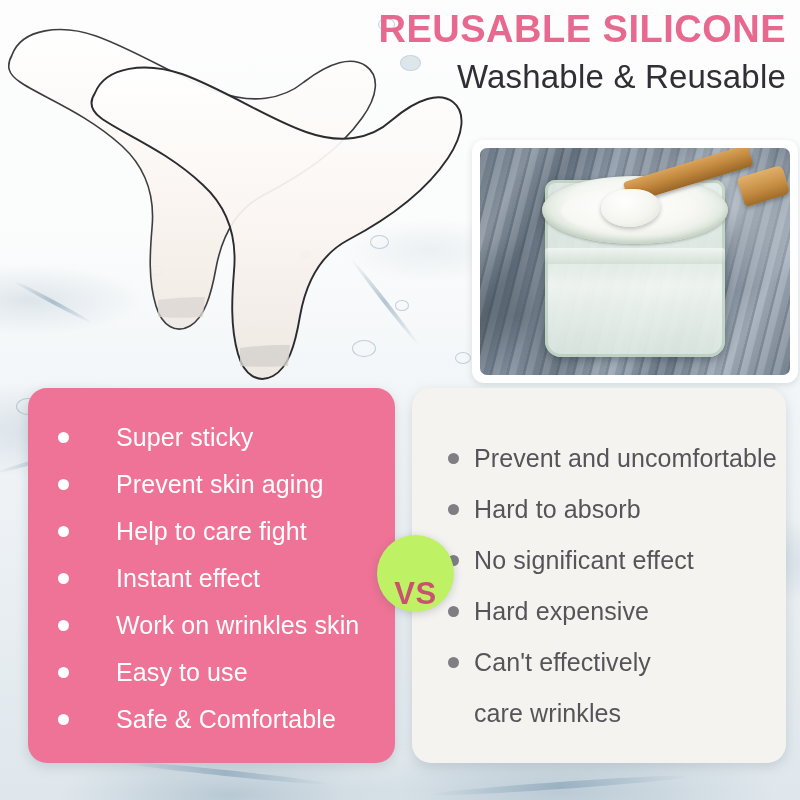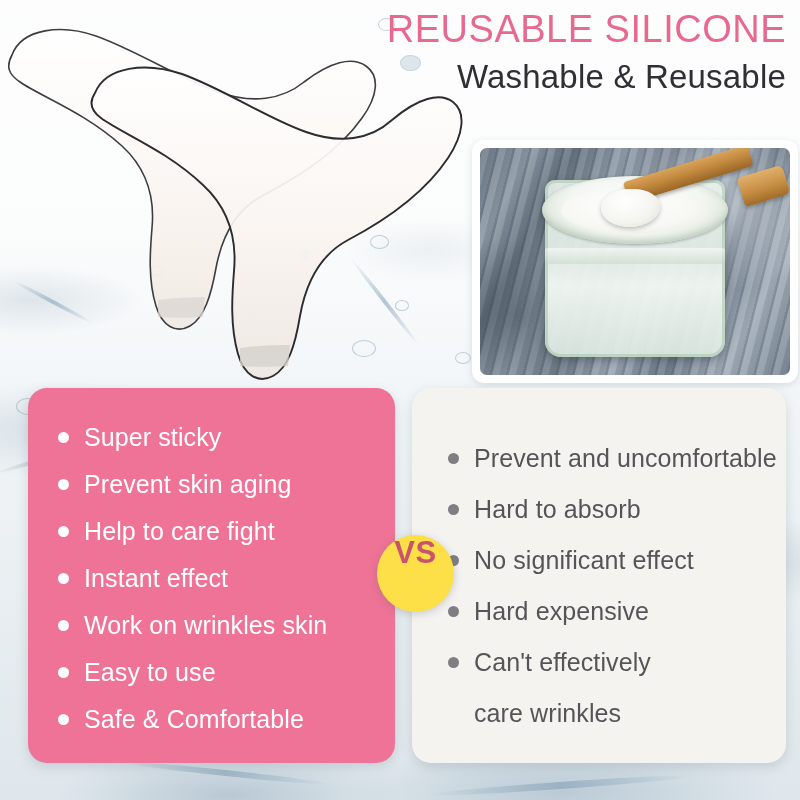--- a/index.html
+++ b/index.html
@@ -62,21 +62,21 @@
 
   
   .headline {
     position: absolute;
     right: 14px;
     top: 6px;
     width: 430px;
     text-align: right;
   }
   .title-line {
-    font-weight: normal;
+    font-weight: bold;
     font-size: 38px;
     line-height: 46px;
     letter-spacing: .5px;
     color: #e8698f;
     white-space: nowrap;
   }
   .subtitle {
     margin-top: 6px;
     font-size: 33px;
     line-height: 38px;
@@ -230,20 +230,21 @@
 
   ul.feature-list { list-style: none; margin: 0; padding: 0; }
   ul.feature-list li {
     display: flex;
     align-items: flex-start;
     box-sizing: border-box;
   }
   .panel-pros li {
     padding: 0 16px 0 30px;
     height: 47px;
+    gap: 32px;
   }
   .panel-cons li {
     padding: 0 14px 0 36px;
     height: 51px;
   }
   .dot {
     flex: 0 0 auto;
     width: 11px;
     height: 11px;
     border-radius: 50%;
@@ -265,24 +266,24 @@
   .panel-cons .feat-text { color: #555559; }
 
   
   .vs-badge {
     position: absolute;
     left: 377px;
     top: 535px;
     width: 77px;
     height: 77px;
     border-radius: 50%;
-    background: #fde047;
+    background: #bef264;
     box-shadow: 0 2px 8px rgba(80,95,110,.28);
     display: flex;
-    align-items: flex-start;
+    align-items: flex-end;
     justify-content: center;
     z-index: 5;
   }
   .vs-badge span {
     font-size: 31px;
     font-weight: bold;
     color: #c9526f;
     letter-spacing: .5px;
   }
 </style>

